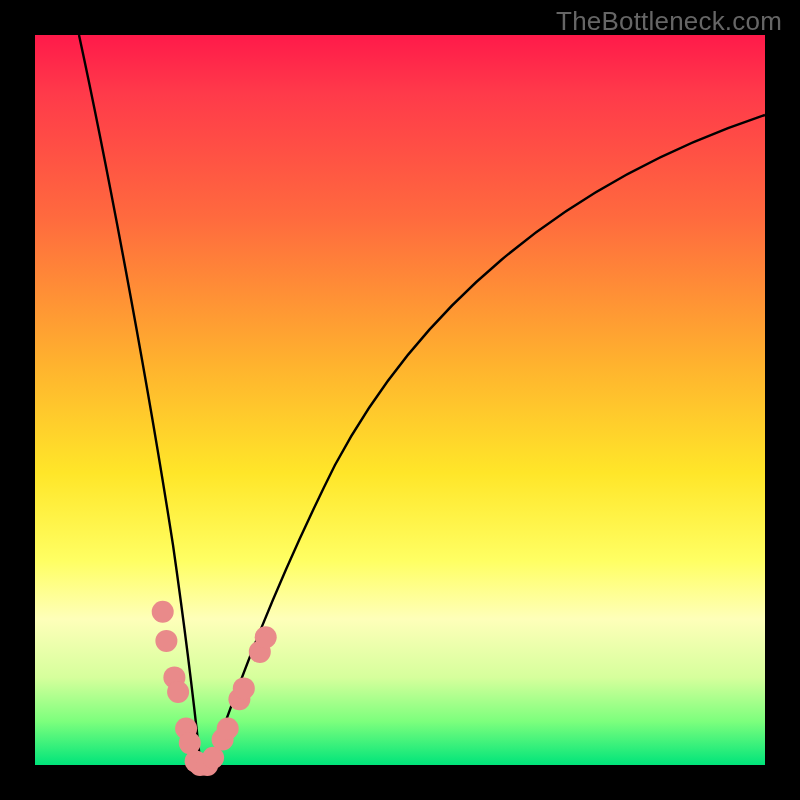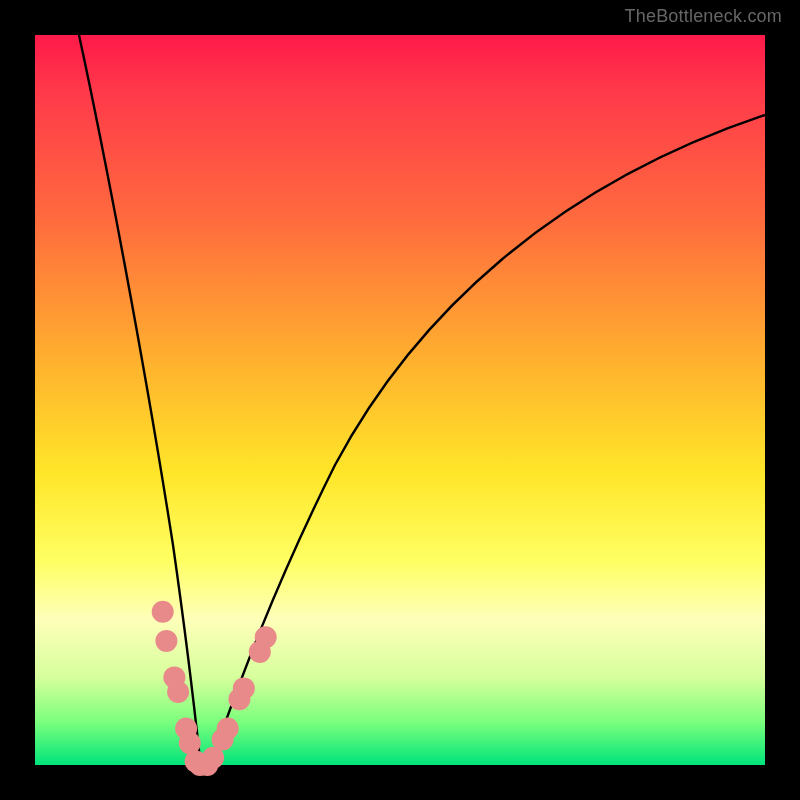--- a/index.html
+++ b/index.html
@@ -37,21 +37,21 @@
       #d6ff9c 88%,
       #7dff7d 94%,
       #00e47a 100%
     );
   }
   .watermark {
     position: absolute;
     top: 6px;
     right: 18px;
     color: #666;
-    font-size: 18px;
+    font-size: 26px;
     font-weight: 500;
     letter-spacing: 0.2px;
   }
   svg.curves {
     position: absolute;
     left: 35px;
     top: 35px;
     width: 730px;
     height: 730px;
     overflow: visible;

